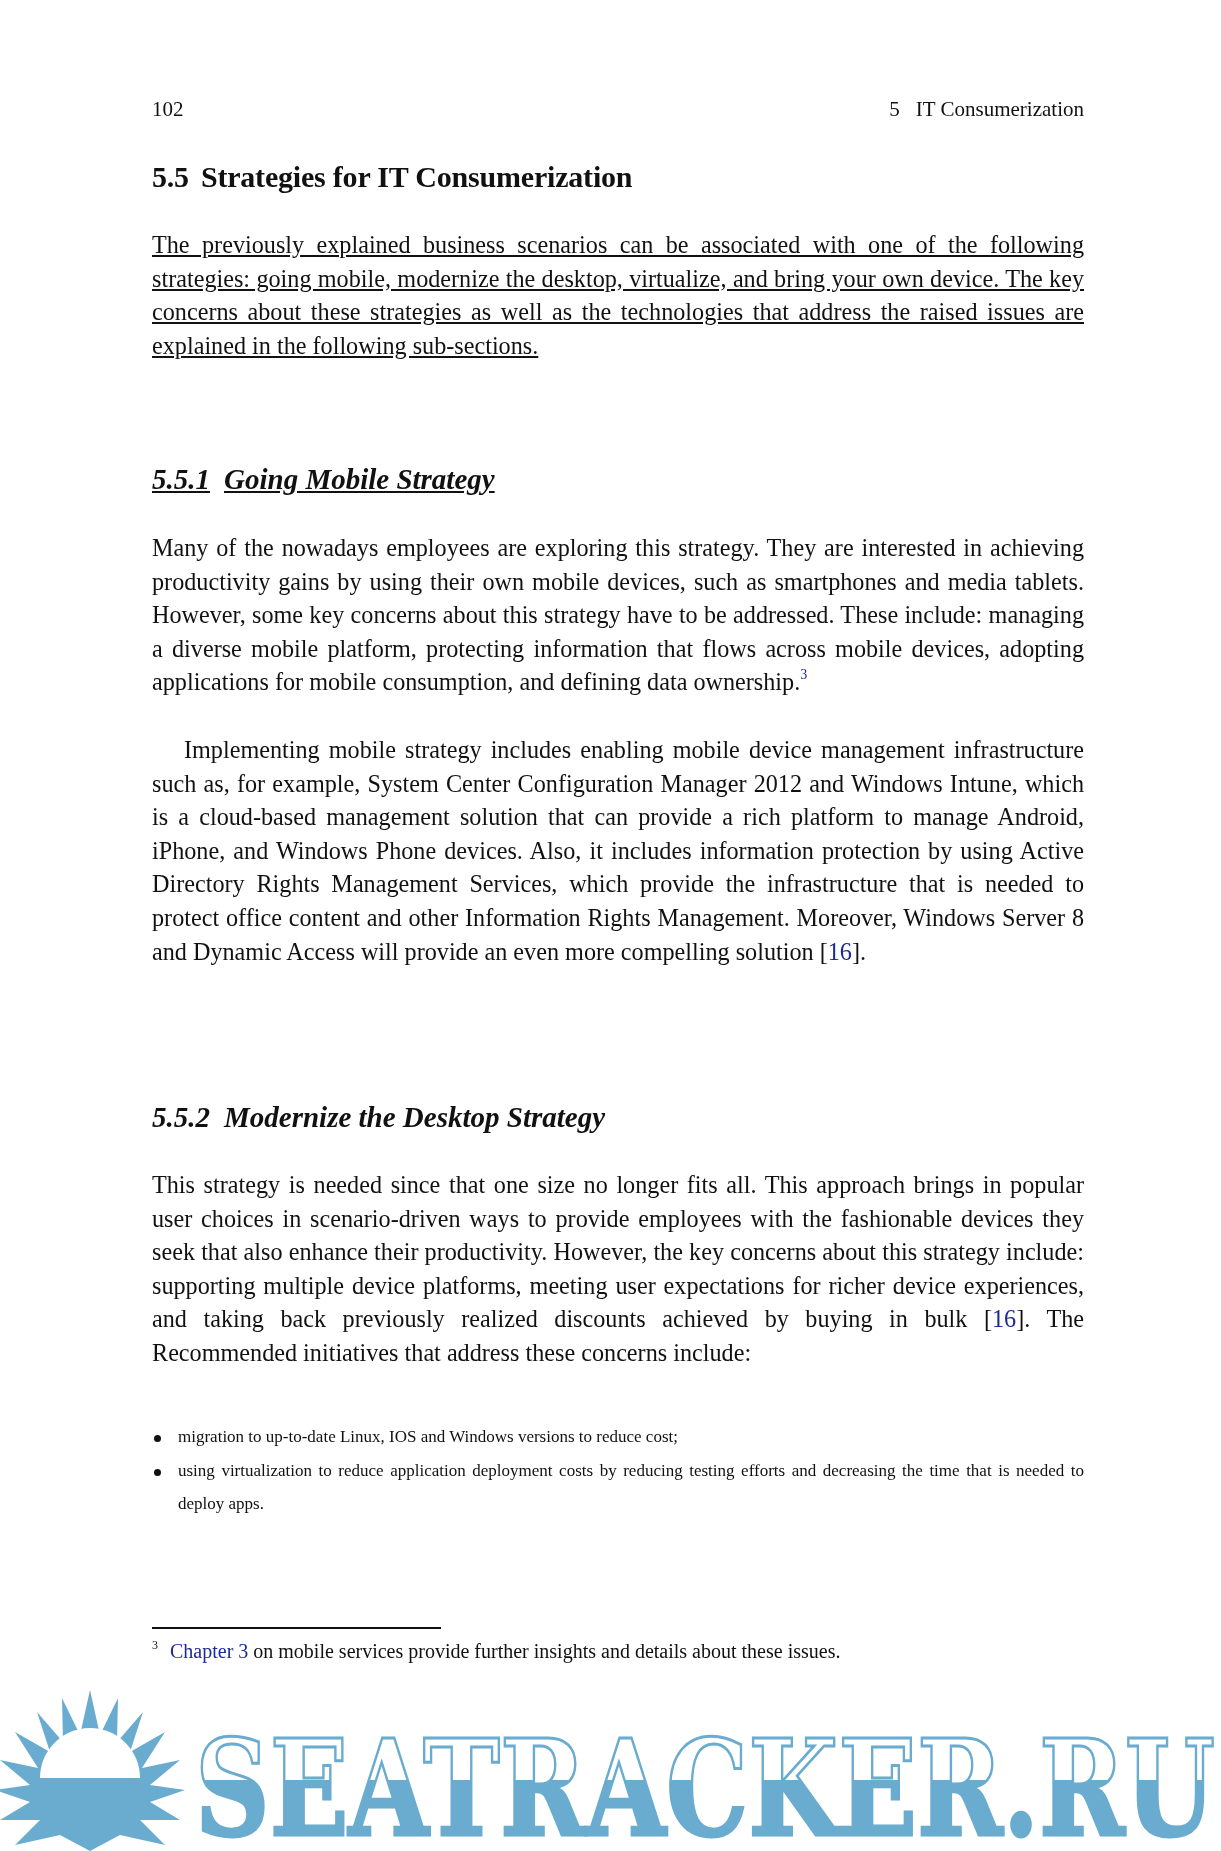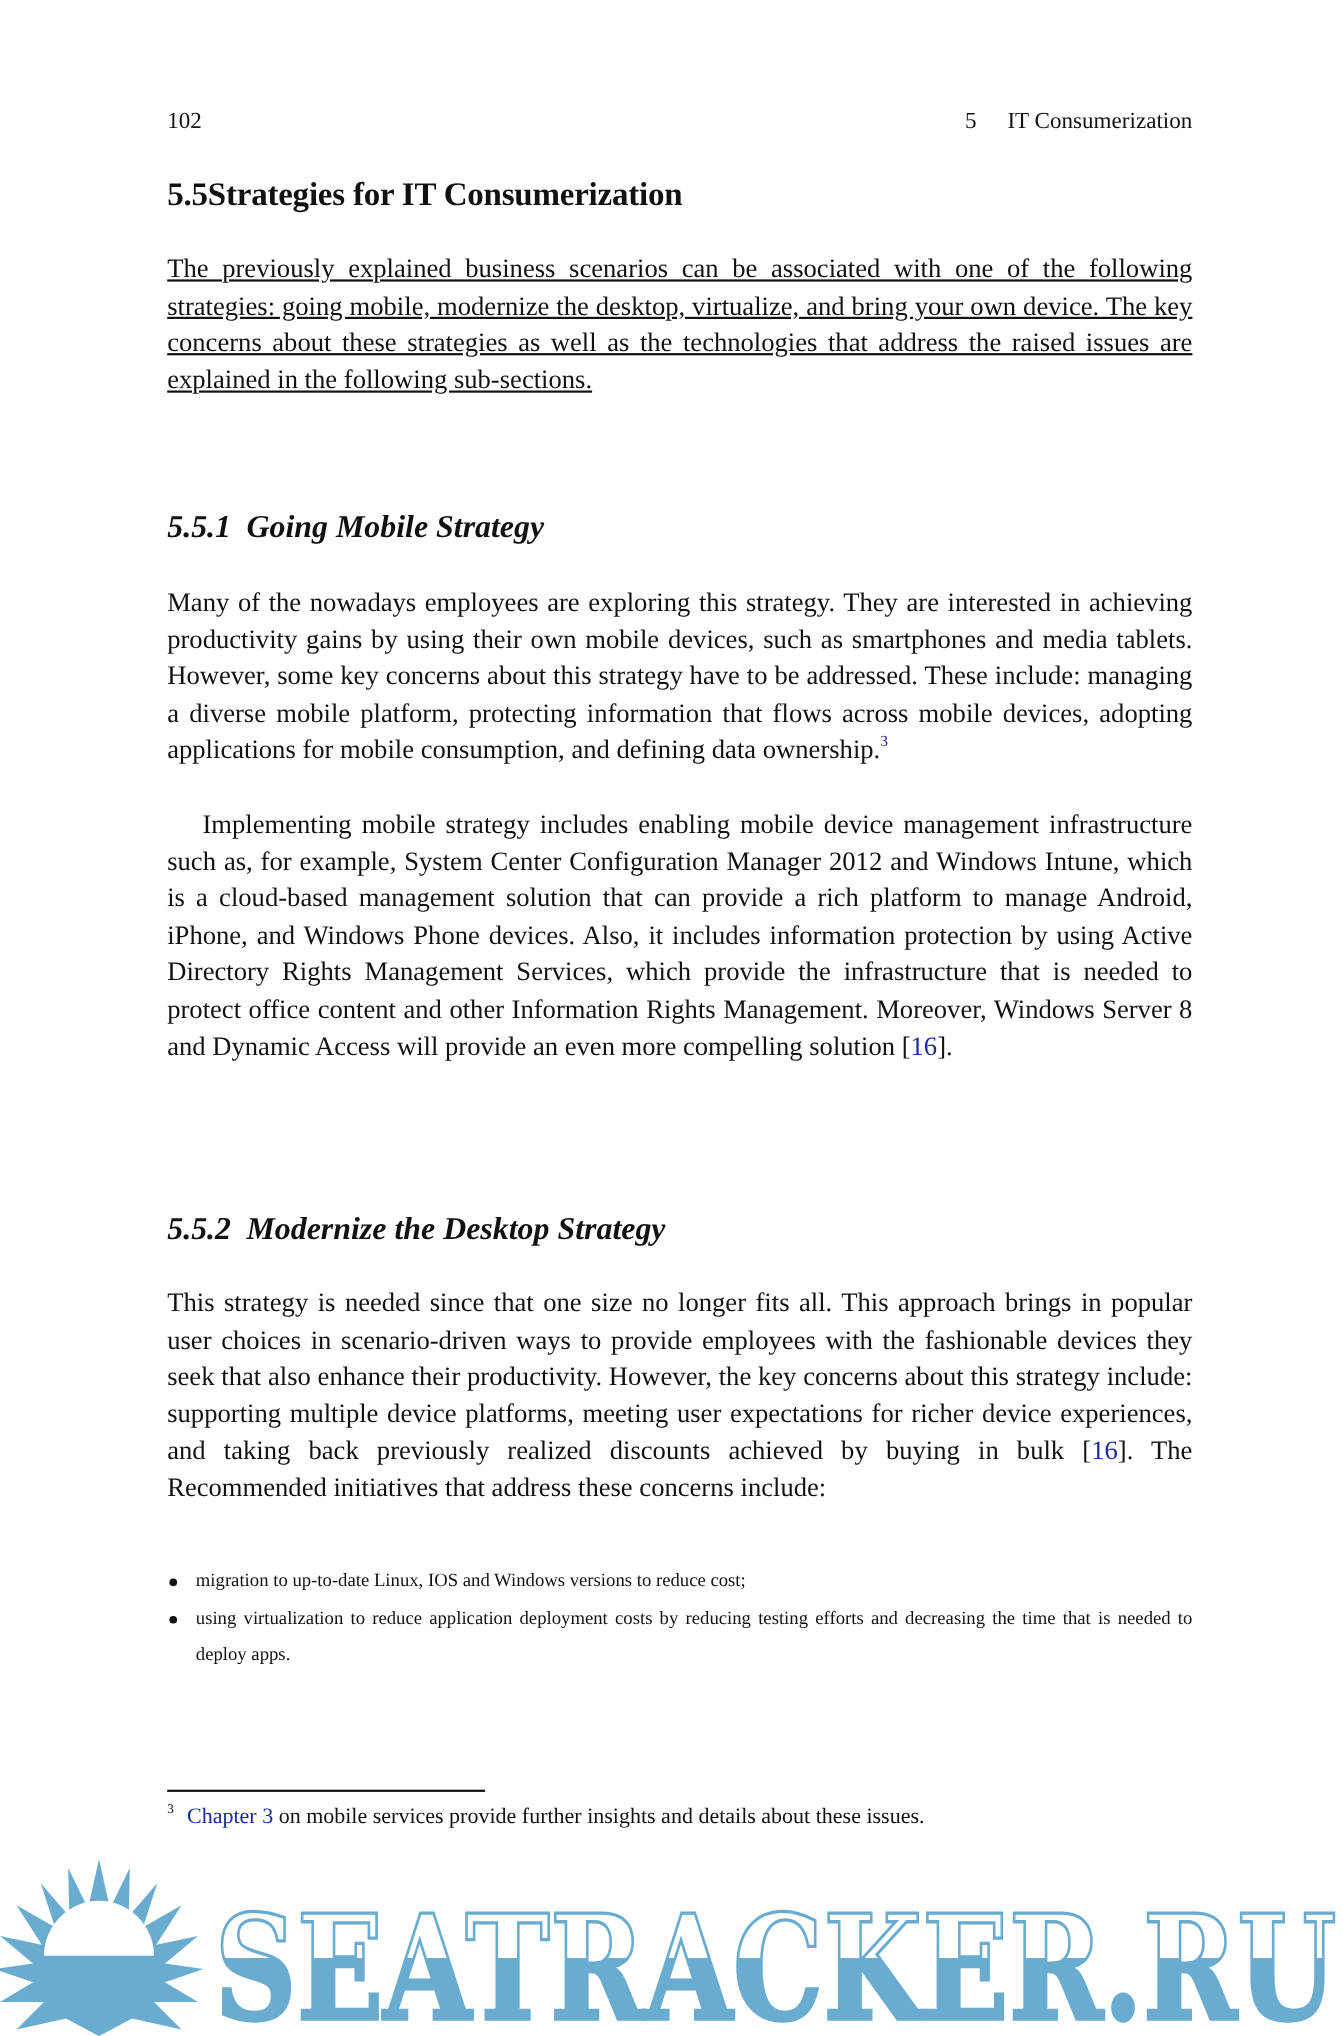--- a/index.html
+++ b/index.html
@@ -6,26 +6,26 @@
   body {
     width: 1221px; height: 1851px; position: relative; overflow: hidden;
     font-family: "Liberation Serif", "DejaVu Serif", serif;
     color: #111;
   }
   .page { position: absolute; left: 152px; top: 0; width: 932px; }
   .running-head {
     position: absolute; top: 97px; left: 0; width: 932px;
     font-size: 21px; display: flex; justify-content: space-between;
   }
-  .running-head .right span + span { margin-left: 28px; }
+  .running-head .right span + span { margin-left: 16px; }
   .h2 {
     position: absolute; left: 0; top: 160px;
     font-size: 30px; font-weight: bold; letter-spacing: -0.2px;
   }
-  .h2 .num { }
+  .h2 .num { margin-right: 12px; }
   .h3 {
     position: absolute; left: 0;
     font-size: 29px; font-weight: bold; font-style: italic;
   }
   .h3 .num { margin-right: 14px; }
   .para {
     position: absolute; left: 0; width: 932px;
     font-size: 24.2px; line-height: 33.6px; text-align: justify;
     text-align-last: left;
   }
@@ -57,21 +57,21 @@
       <span>5</span><span>IT Consumerization</span>
     </span>
   </div>
 
   <div class="h2">
     <span class="num">5.5</span><span>Strategies for IT Consumerization</span>
   </div>
 
   <p class="para" style="top:228px;margin:0;text-decoration:underline;">The previously explained business scenarios can be associated with one of the following strategies: going mobile, modernize the desktop, virtualize, and bring your own device. The key concerns about these strategies as well as the technologies that address the raised issues are explained in the following sub-sections.</p>
 
-  <div class="h3" style="top:463px;">
+  <div class="h3" style="top:463px;text-decoration:underline;">
     <span class="num">5.5.1</span><span>Going Mobile Strategy</span>
   </div>
 
   <p class="para" style="top:531px;margin:0;"><span>Many of the nowadays employees are exploring this strategy. They are interested in achieving productivity gains by using their own mobile devices, such as smartphones and media tablets. However, some key concerns about this strategy have to be addressed. These include: managing a diverse mobile platform, protecting information that flows across mobile devices, adopting applications for mobile consumption, and defining data ownership.</span><sup class="link">3</sup></p>
 
   <p class="para indent" style="top:733px;margin:0;"><span>Implementing mobile strategy includes enabling mobile device management infrastructure such as, for example, System Center Configuration Manager 2012 and Windows Intune, which is a cloud-based management solution that can provide a rich platform to manage Android, iPhone, and Windows Phone devices. Also, it includes information protection by using Active Directory Rights Management Services, which provide the infrastructure that is needed to protect office content and other Information Rights Management. Moreover, Windows Server 8 and Dynamic Access will provide an even more compelling solution </span>[<span class="link">16</span>]<span>.</span></p>
 
   <div class="h3" style="top:1101px;">
     <span class="num">5.5.2</span><span>Modernize the Desktop Strategy</span>
   </div>

